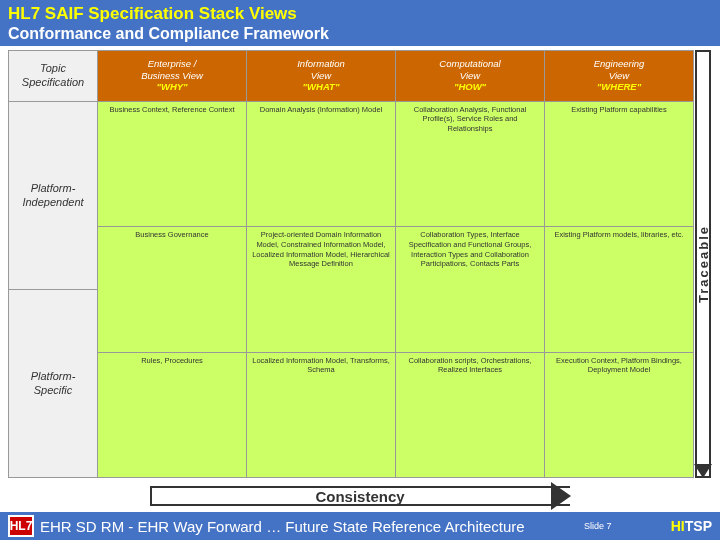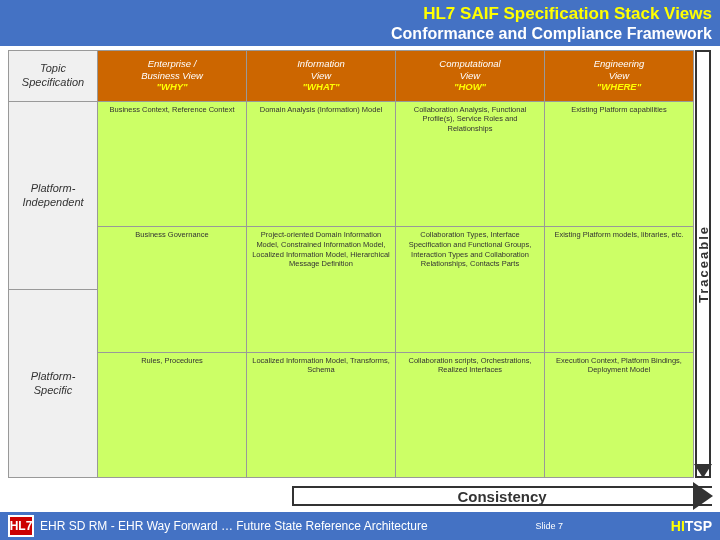--- a/index.html
+++ b/index.html
@@ -13,21 +13,21 @@
     }
     .slide {
       width: 720px;
       height: 540px;
       display: flex;
       flex-direction: column;
     }
     .header {
       background: #4472C4;
       color: #FFFF00;
-      text-align: right;
+      text-align: left;
       padding: 4px 8px 2px;
       line-height: 1.2;
     }
     .header-title1 {
       font-size: 17px;
       font-weight: bold;
       color: #FFFF00;
     }
     .header-title2 {
       font-size: 16px;
@@ -37,21 +37,20 @@
     .header-title3 {
       font-size: 16px;
       font-weight: bold;
       color: #fff;
     }
     .main-content {
       flex: 1;
       display: flex;
       flex-direction: column;
       padding: 4px 8px 0px 8px;
-      align-items: flex-end;
     }
     .table-wrapper {
       display: flex;
       flex: 1;
       gap: 0;
     }
     .left-labels {
       width: 90px;
       display: flex;
       flex-direction: column;
@@ -236,21 +235,21 @@
       color: #fff;
       font-weight: bold;
       font-size: 12px;
       display: flex;
       align-items: center;
       justify-content: center;
       border: 2px solid #fff;
     }
     .footer-text {
       color: #fff;
-      font-size: 12px;
+      font-size: 15px;
       text-align: right;
     }
     .footer-slide {
       color: #fff;
       font-size: 9px;
     }
     .hitsp-logo {
       color: #fff;
       font-size: 14px;
       font-weight: bold;
@@ -317,21 +316,21 @@
           <div class="grid-row">
             <div class="grid-cell">Business Context, Reference Context</div>
             <div class="grid-cell">Domain Analysis (Information) Model</div>
             <div class="grid-cell">Collaboration Analysis, Functional Profile(s), Service Roles and Relationships</div>
             <div class="grid-cell">Existing Platform capabilities</div>
           </div>
 
           <div class="grid-row">
             <div class="grid-cell">Business Governance</div>
             <div class="grid-cell">Project-oriented Domain Information Model, Constrained Information Model, Localized Information Model, Hierarchical Message Definition</div>
-            <div class="grid-cell">Collaboration Types, Interface Specification and Functional Groups, Interaction Types and Collaboration Relationships, Contacts Parts</div>
+            <div class="grid-cell">Collaboration Types, Interface Specification and Functional Groups, Interaction Types and Collaboration Participations, Contacts Parts</div>
             <div class="grid-cell">Existing Platform models, libraries, etc.</div>
           </div>
 
           <div class="grid-row">
             <div class="grid-cell">Rules, Procedures</div>
             <div class="grid-cell">Localized Information Model, Transforms, Schema</div>
             <div class="grid-cell">Collaboration scripts, Orchestrations, Realized Interfaces</div>
             <div class="grid-cell empty">Execution Context, Platform Bindings, Deployment Model</div>
           </div>
         </div>

